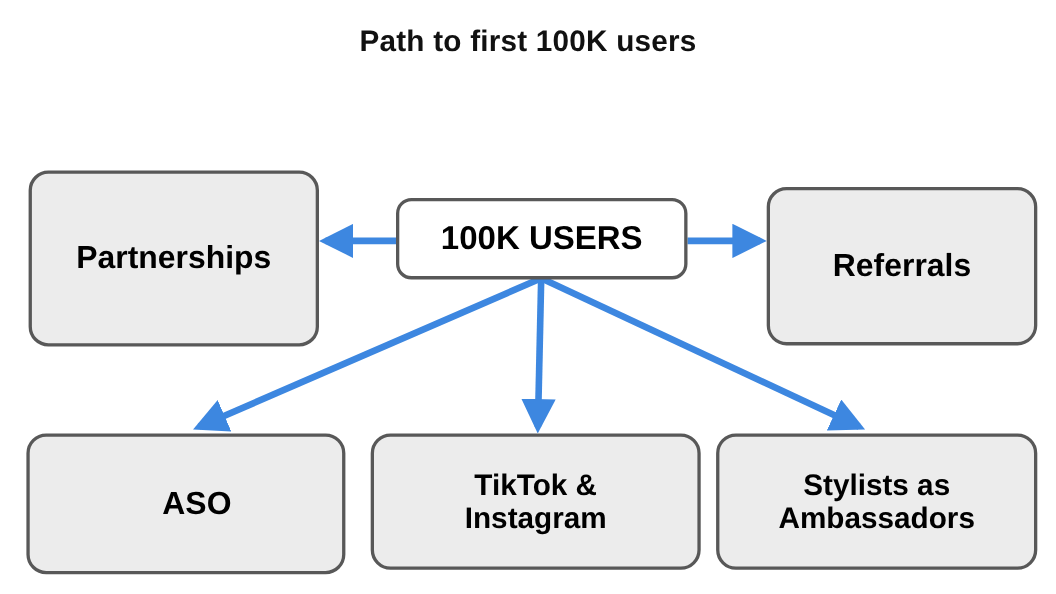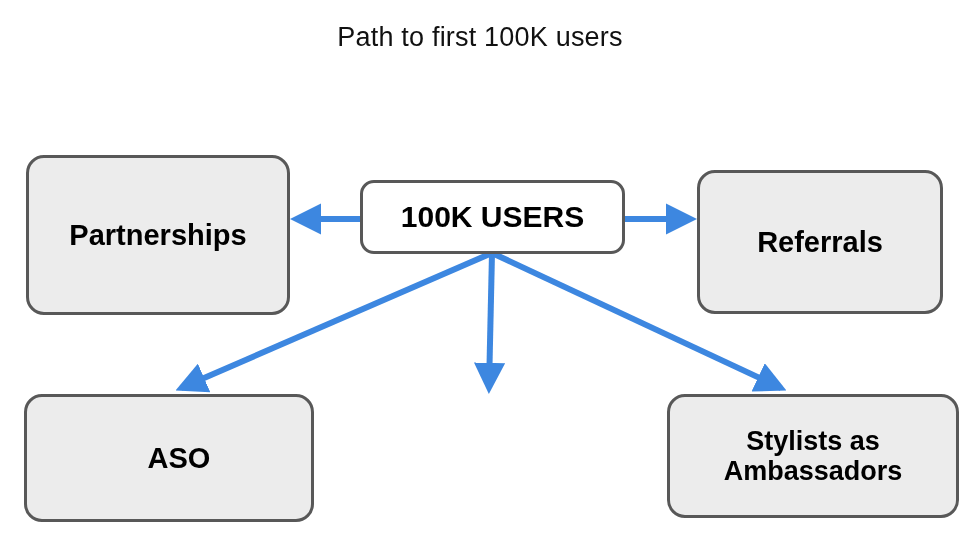--- a/index.html
+++ b/index.html
@@ -17,21 +17,21 @@
     background: #ffffff;
     overflow: hidden;
   }
   #title {
     position: absolute;
     left: 0;
     top: 22px;
     width: 960px;
     text-align: center;
     font-size: 27px;
-    font-weight: normal;
+    font-weight: bold;
     color: #111111;
     letter-spacing: 0.2px;
   }
   #edges {
     position: absolute;
     left: 0;
     top: 0;
     width: 960px;
     height: 540px;
   }
@@ -57,21 +57,21 @@
   .node-label {
     display: block;
     padding: 0 6px;
   }
   
   #node-partnerships { left: 26px;  top: 155px; width: 264px; height: 160px; font-size: 29px; }
   #node-center       { left: 360px; top: 180px; width: 265px; height: 74px;  font-size: 30px; }
   #node-referrals    { left: 697px; top: 170px; width: 246px; height: 144px; font-size: 29px; }
   #node-aso          { left: 24px;  top: 394px; width: 290px; height: 128px; font-size: 29px; padding-left: 20px; }
   #node-tiktok       { left: 337px; top: 394px; width: 300px; height: 124px; font-size: 27px; }
-  #node-stylists     { left: 667px; top: 394px; width: 292px; height: 124px; font-size: 27px; border-radius: 18px; }
+  #node-stylists     { left: 651px; top: 394px; width: 292px; height: 124px; font-size: 27px; border-radius: 18px; }
 </style>
 </head>
 <body>
 
 <div id="canvas">
 
   <div id="title">Path to first 100K users</div>
 
   <svg id="edges" viewBox="0 0 960 540" xmlns="http://www.w3.org/2000/svg">
     <defs>
@@ -100,18 +100,21 @@
   </div>
 
   <div class="node" id="node-referrals">
     <span class="node-label">Referrals</span>
   </div>
 
   <div class="node" id="node-aso">
     <span class="node-label">ASO</span>
   </div>
 
+  <div class="node" id="node-tiktok">
+    <span class="node-label">TikTok &amp;<br>Instagram</span>
+  </div>
 
   <div class="node" id="node-stylists">
     <span class="node-label">Stylists as<br>Ambassadors</span>
   </div>
 
 </div>
 
 </body></html>

